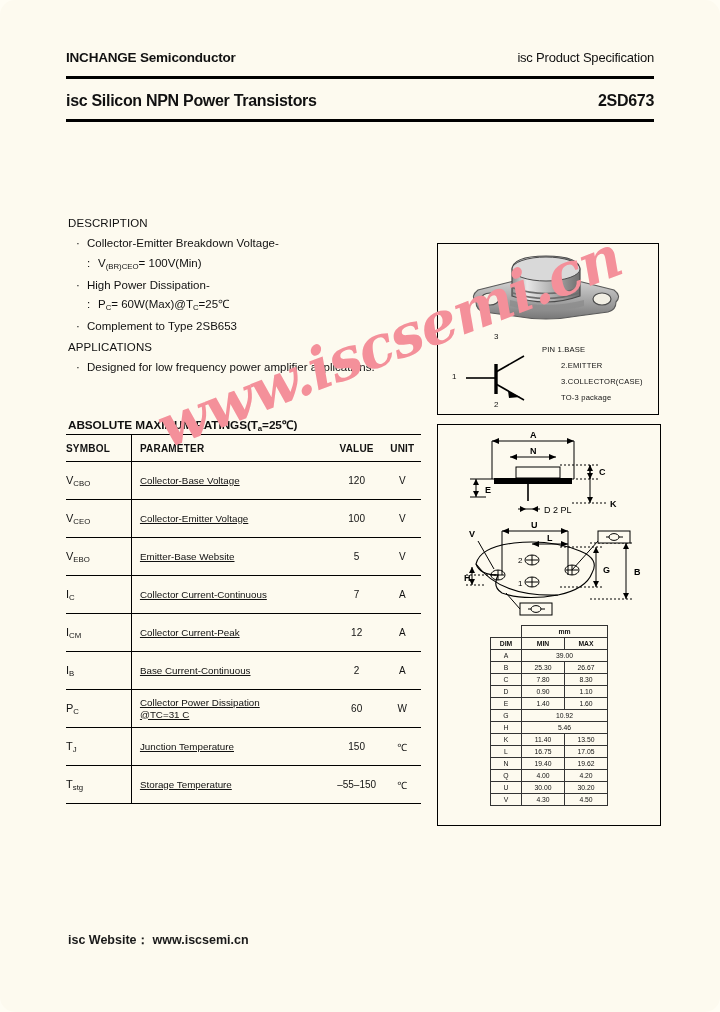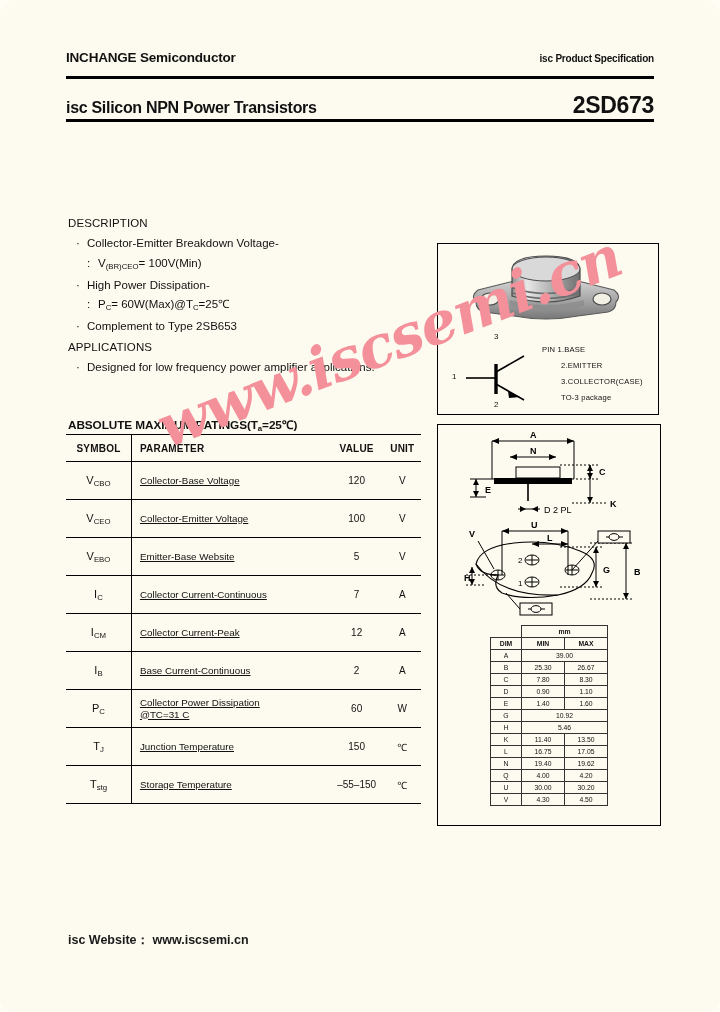--- a/index.html
+++ b/index.html
@@ -18,33 +18,33 @@
     position: absolute; inset: 0;
     background: #fdfaef;
   }
 
   
   .hdr-top {
     position: absolute; left: 66px; top: 50px; width: 588px;
     display: flex; justify-content: space-between; align-items: baseline;
   }
   .hdr-left { font-size: 13.5px; font-weight: bold; letter-spacing: -0.2px;}
-  .hdr-right { font-size: 10px; font-weight: bold; letter-spacing: -0.2px;}
+  .hdr-right { font-size: 13px; font-weight: normal; letter-spacing: -0.2px;}
   .rule-thick {
     position: absolute; left: 66px; width: 588px;
     border-top: 3px solid #000;
   }
   .rule-1 { top: 76px; }
   .rule-2 { top: 119px; }
   .hdr-title-row {
     position: absolute; left: 66px; top: 92px; width: 588px;
     display: flex; justify-content: space-between; align-items: baseline;
   }
   .hdr-title { font-size: 16px; font-weight: bold; letter-spacing: -0.3px;}
-  .hdr-partno { font-size: 23px; font-weight: bold; letter-spacing: -0.3px;}
+  .hdr-partno { font-size: 16px; font-weight: bold; letter-spacing: -0.3px;}
 
   
   .sect-head {
     position: absolute; font-size: 11.5px; font-weight: normal; letter-spacing: 0.1px;
   }
   #desc-head { left: 68px; top: 217px; }
   #app-head  { left: 68px; top: 341px; }
 
   .bullets { position: absolute; font-size: 11.5px; line-height: 19.5px; }
   #desc-list { left: 76px; top: 234px; width: 340px; }
@@ -67,21 +67,21 @@
   #ratings-table th, #ratings-table td {
     border-bottom: 1.6px solid #000;
     padding: 0; vertical-align: middle;
   }
   #ratings-table thead th {
     border-top: 1.6px solid #000;
     font-size: 10px; font-weight: bold; height: 26px;
     letter-spacing: 0.2px;
   }
   #ratings-table tbody td { height: 37px; }
-  .c-sym { width: 66px; text-align: center; border-right: 1.6px solid #000;}
+  .c-sym { width: 66px; text-align: left; border-right: 1.6px solid #000;}
   .c-par { width: 196px; text-align: left; padding-left: 8px !important;}
   .c-val { width: 55px; text-align: center; }
   .c-unit{ width: 38px; text-align: center; }
   .sym { font-size: 11px; }
   .parm { font-size: 9.8px; line-height: 12px; text-decoration: underline;}
   .val { font-size: 10px; }
   .unit { font-size: 10px; }
 
   
   .panel {

